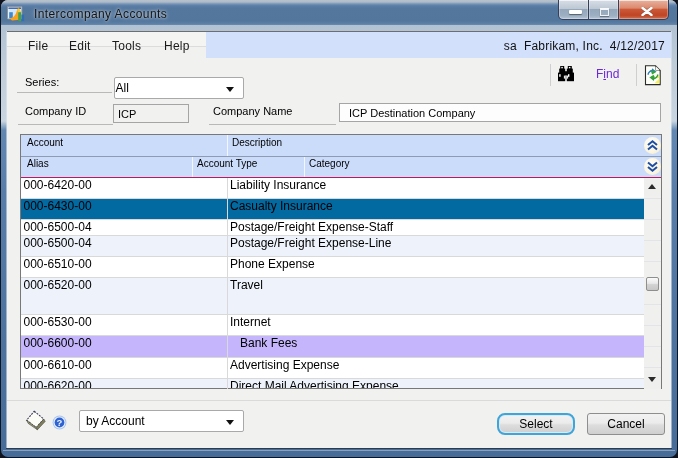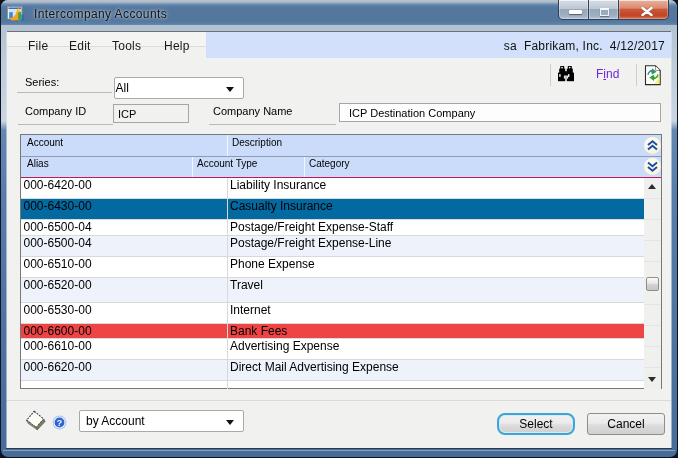--- a/index.html
+++ b/index.html
@@ -193,31 +193,31 @@
           <span class="bcell" style="left:209px">Postage/Freight Expense-Staff</span>
         </div>
         <div class="brow" style="height:21.1px;background:#edf2fb;">
           <span class="bcell" style="left:2.5px">000-6500-04</span>
           <span class="bcell" style="left:209px">Postage/Freight Expense-Line</span>
         </div>
         <div class="brow" style="height:21.1px;">
           <span class="bcell" style="left:2.5px">000-6510-00</span>
           <span class="bcell" style="left:209px">Phone Expense</span>
         </div>
-        <div class="brow" style="height:25px;background:#edf2fb;">
+        <div class="brow" style="height:37px;background:#edf2fb;">
           <span class="bcell" style="left:2.5px">000-6520-00</span>
           <span class="bcell" style="left:209px">Travel</span>
         </div>
         <div class="brow" style="height:21.1px;padding-left:12px;">
           <span class="bcell" style="left:2.5px">000-6530-00</span>
           <span class="bcell" style="left:209px">Internet</span>
         </div>
-        <div class="brow" style="height:15px;background:#ef4444;">
+        <div class="brow" style="height:22px;background:#c4b5fd;">
           <span class="bcell" style="left:2.5px">000-6600-00</span>
-          <span class="bcell" style="left:209px">Bank Fees</span>
+          <span class="bcell" style="left:219px">Bank Fees</span>
         </div>
         <div class="brow" style="height:21.1px;">
           <span class="bcell" style="left:2.5px">000-6610-00</span>
           <span class="bcell" style="left:209px">Advertising Expense</span>
         </div>
         <div class="brow" style="height:21.1px;background:#edf2fb;">
           <span class="bcell" style="left:2.5px">000-6620-00</span>
           <span class="bcell" style="left:209px">Direct Mail Advertising Expense</span>
         </div>
       </div>

